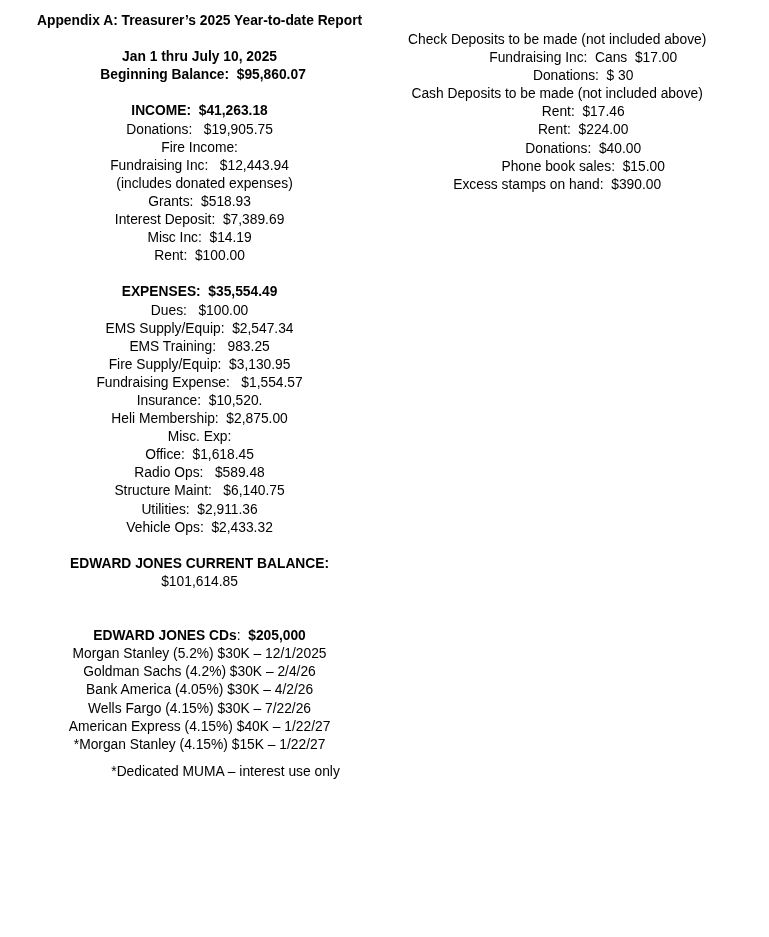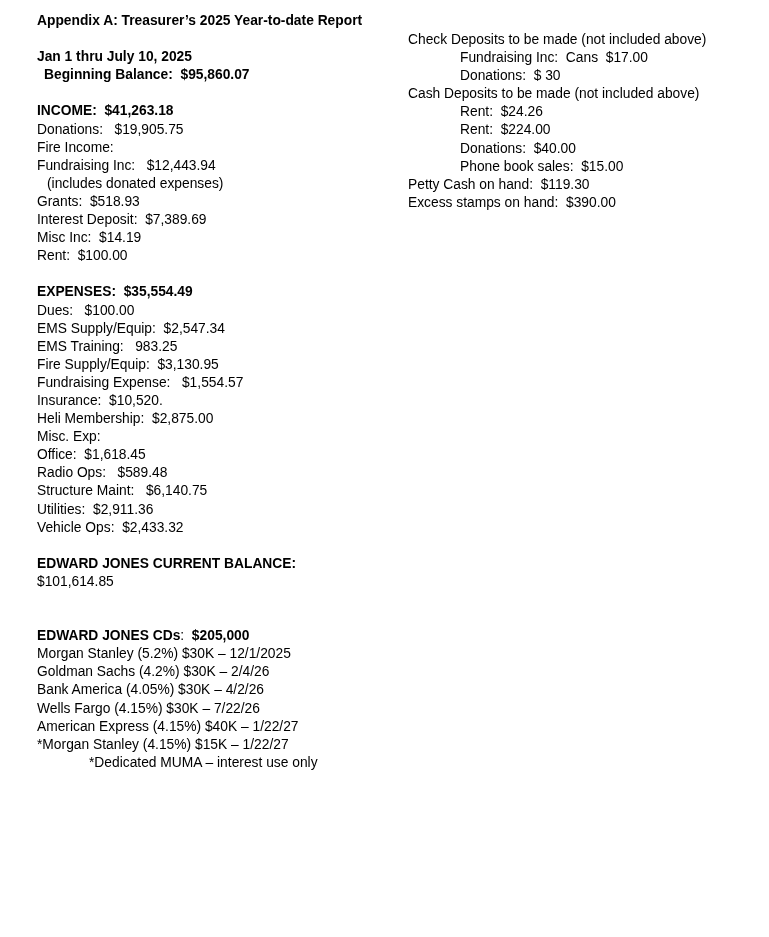--- a/index.html
+++ b/index.html
@@ -18,20 +18,21 @@
     overflow: hidden;
     background: #ffffff;
   }
   .col { position: absolute; }
   #left-col  { left: 37px;  top: 12px; }
   #right-col { left: 408px; top: 31px; }
   .line {
     line-height: 18.1px;
     min-height: 18.1px;
     white-space: pre;
+    text-align: center;
   }
   .b { font-weight: 700; }
 </style>
 </head>
 <body>
 
 <div class="page">
   <div class="col" id="left-col">
     <div class="line b">Appendix A: Treasurer’s 2025 Year-to-date Report</div>
   <div class="line"><span></span></div>
@@ -67,27 +68,26 @@
       <div class="line"><span>$101,614.85</span></div>
       <div class="line"><span></span></div>
       <div class="line"><span></span></div>
       <div class="line"><span class="b">EDWARD JONES CDs</span><span>:  </span><span class="b">$205,000</span></div>
       <div class="line"><span>Morgan Stanley (5.2%) $30K – 12/1/2025</span></div>
       <div class="line"><span>Goldman Sachs (4.2%) $30K – 2/4/26</span></div>
       <div class="line"><span>Bank America (4.05%) $30K – 4/2/26</span></div>
       <div class="line"><span>Wells Fargo (4.15%) $30K – 7/22/26</span></div>
       <div class="line"><span>American Express (4.15%) $40K – 1/22/27</span></div>
       <div class="line"><span>*Morgan Stanley (4.15%) $15K – 1/22/27</span></div>
-      <div class="line" style="padding-left: 52px;"><span>*Dedicated MUMA – interest use only</span></div>
+      <div class="line" style="padding-left: 52px; margin-top: 9px;"><span>*Dedicated MUMA – interest use only</span></div>
     </div>
   <div class="col" id="right-col">
       <div class="line"><span>Check Deposits to be made (not included above)</span></div>
       <div class="line" style="padding-left: 52px;"><span>Fundraising Inc:  Cans  $17.00</span></div>
       <div class="line" style="padding-left: 52px;"><span>Donations:  $ 30</span></div>
       <div class="line"><span>Cash Deposits to be made (not included above)</span></div>
-      <div class="line" style="padding-left: 52px;"><span>Rent:  $24.26</span></div>
+      <div class="line" style="padding-left: 52px;"><span>Rent:  $17.46</span></div>
       <div class="line" style="padding-left: 52px;"><span>Rent:  $224.00</span></div>
       <div class="line" style="padding-left: 52px;"><span>Donations:  $40.00</span></div>
       <div class="line" style="padding-left: 52px;"><span>Phone book sales:  $15.00</span></div>
-      <div class="line"><span>Petty Cash on hand:  $119.30</span></div>
       <div class="line"><span>Excess stamps on hand:  $390.00</span></div>
     </div>
 </div>
 
 </body></html>

